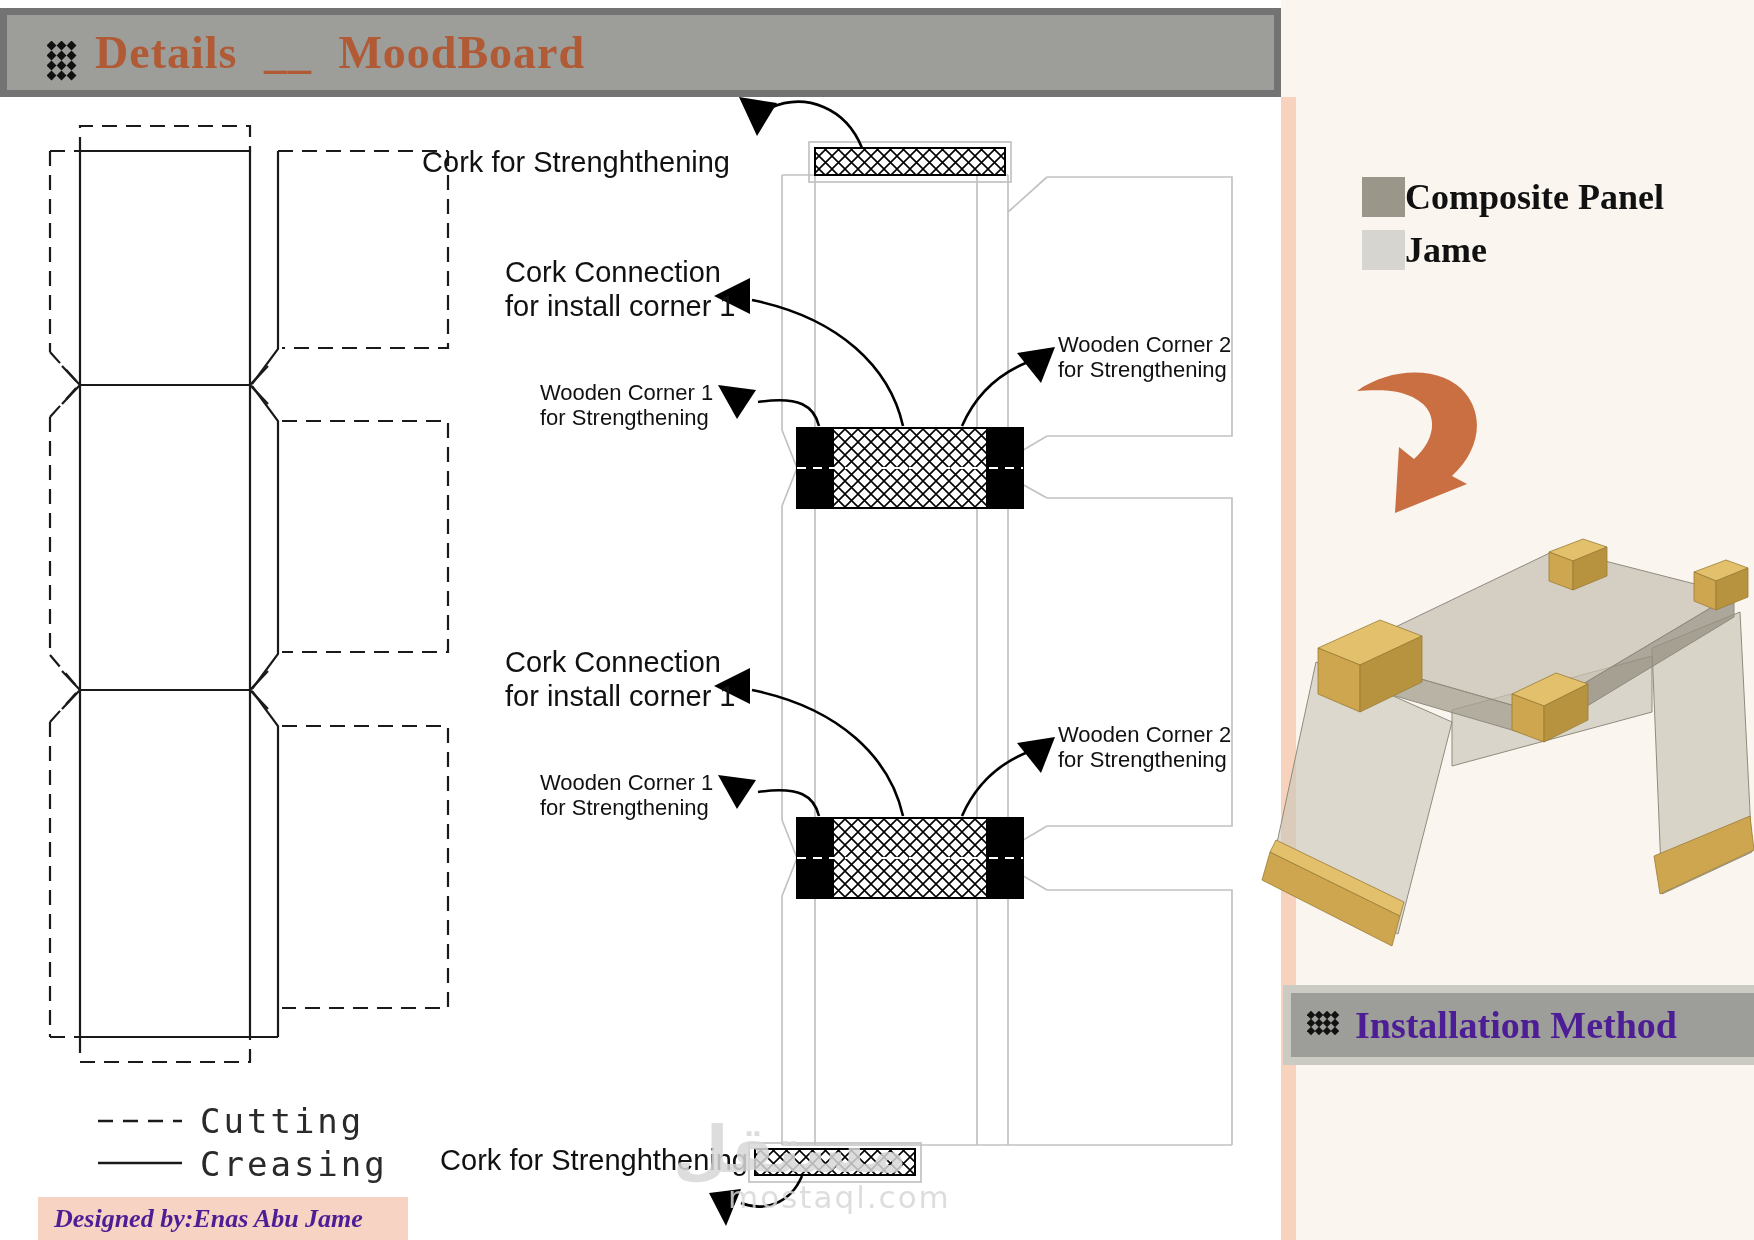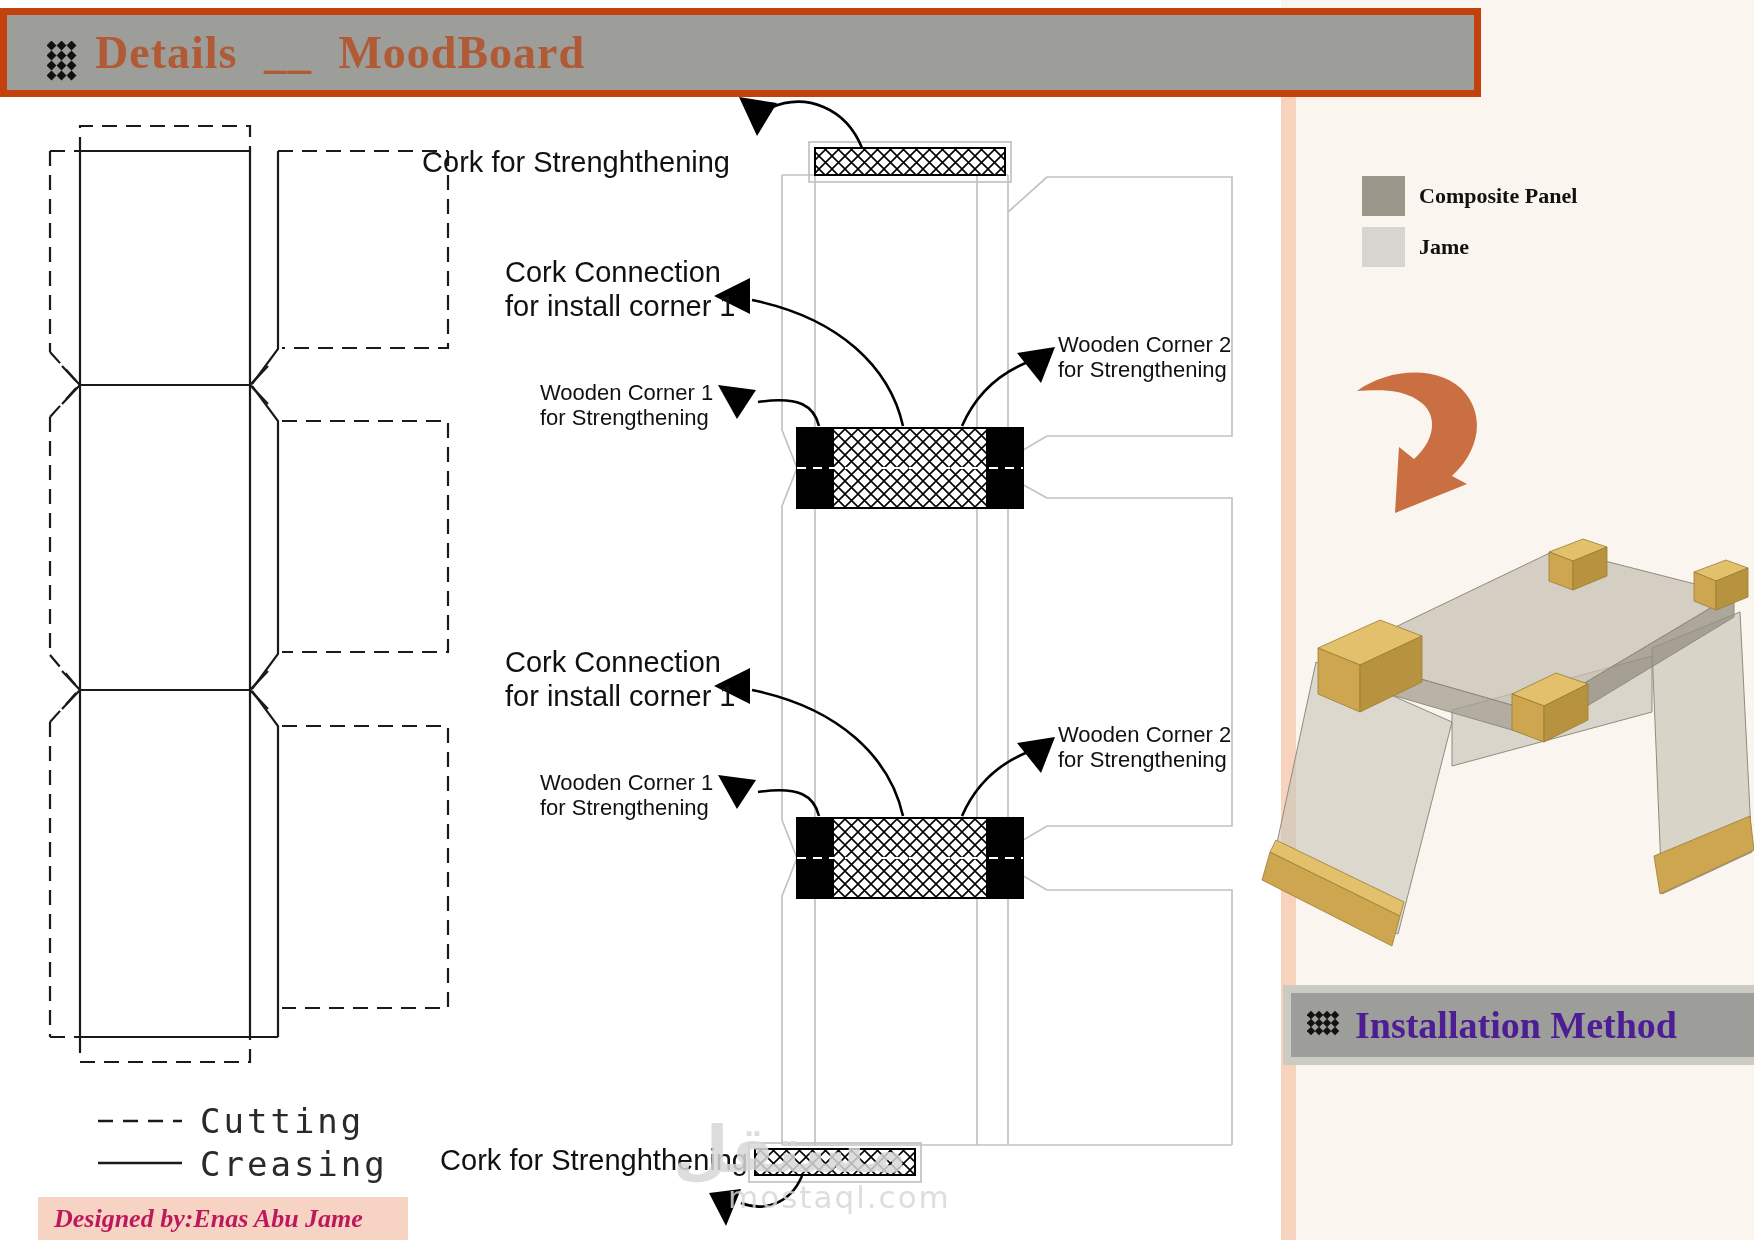--- a/index.html
+++ b/index.html
@@ -2,43 +2,43 @@
 <html><head>
 <meta charset="utf-8">
 <style>
   html,body{margin:0;padding:0;background:#ffffff;}
   #stage{position:relative;width:1754px;height:1240px;background:#ffffff;overflow:hidden;
          font-family:"Liberation Sans",sans-serif;}
   
   .right-panel{position:absolute;left:1281px;top:0;width:473px;height:1240px;background:#faf5ef;}
   .pink-divider{position:absolute;left:1281px;top:97px;width:15px;height:1143px;background:#f7d3bd;}
   
-  .header-outer{position:absolute;left:0;top:8px;width:1481px;height:89px;background:#c2410c;}
+  .header-outer{position:absolute;left:0;top:8px;width:1281px;height:89px;background:#737373;}
   .header-inner{position:absolute;left:7px;top:7px;right:7px;bottom:7px;background:#9d9d99;
                 display:flex;align-items:center;}
   .header-title{font-family:"Liberation Serif",serif;font-weight:bold;font-size:46px;color:#b05a36;
                 margin-left:88px;word-spacing:14px;letter-spacing:1px;}
   .diamond-icon{position:absolute;left:40px;top:26px;}
   
   .install-outer{position:absolute;left:1283px;top:985px;width:471px;height:80px;background:#cbcac3;}
   .install-inner{position:absolute;left:8px;top:8px;right:0;bottom:8px;background:#9d9d99;
                  display:flex;align-items:center;}
   .install-title{font-family:"Liberation Serif",serif;font-weight:bold;font-size:38px;color:#4c1d95;
                  margin-left:14px;}
   
   .mat-legend{position:absolute;left:1362px;top:176px;}
   .mat-row{display:flex;align-items:center;margin-bottom:11px;}
   .mat-swatch{width:43px;height:40px;flex:0 0 auto;}
-  .mat-label{font-family:"Liberation Serif",serif;font-weight:bold;font-size:22px;color:#111111;
-             margin-left:14px;white-space:nowrap;}
+  .mat-label{font-family:"Liberation Serif",serif;font-weight:bold;font-size:36px;color:#111111;
+             white-space:nowrap;}
   
   .credit-bar{position:absolute;left:38px;top:1197px;width:370px;height:43px;background:#f6d3c3;
               display:flex;align-items:center;}
   .credit-text{font-family:"Liberation Serif",serif;font-style:italic;font-weight:bold;
-               font-size:26px;color:#be185d;margin-left:16px;white-space:nowrap;}
+               font-size:26px;color:#4c1d95;margin-left:16px;white-space:nowrap;}
   svg text{user-select:none;}
 </style>
 </head>
 <body>
 
 <div id="stage">
 
   <div class="right-panel"></div>
   <div class="pink-divider"></div>
 

